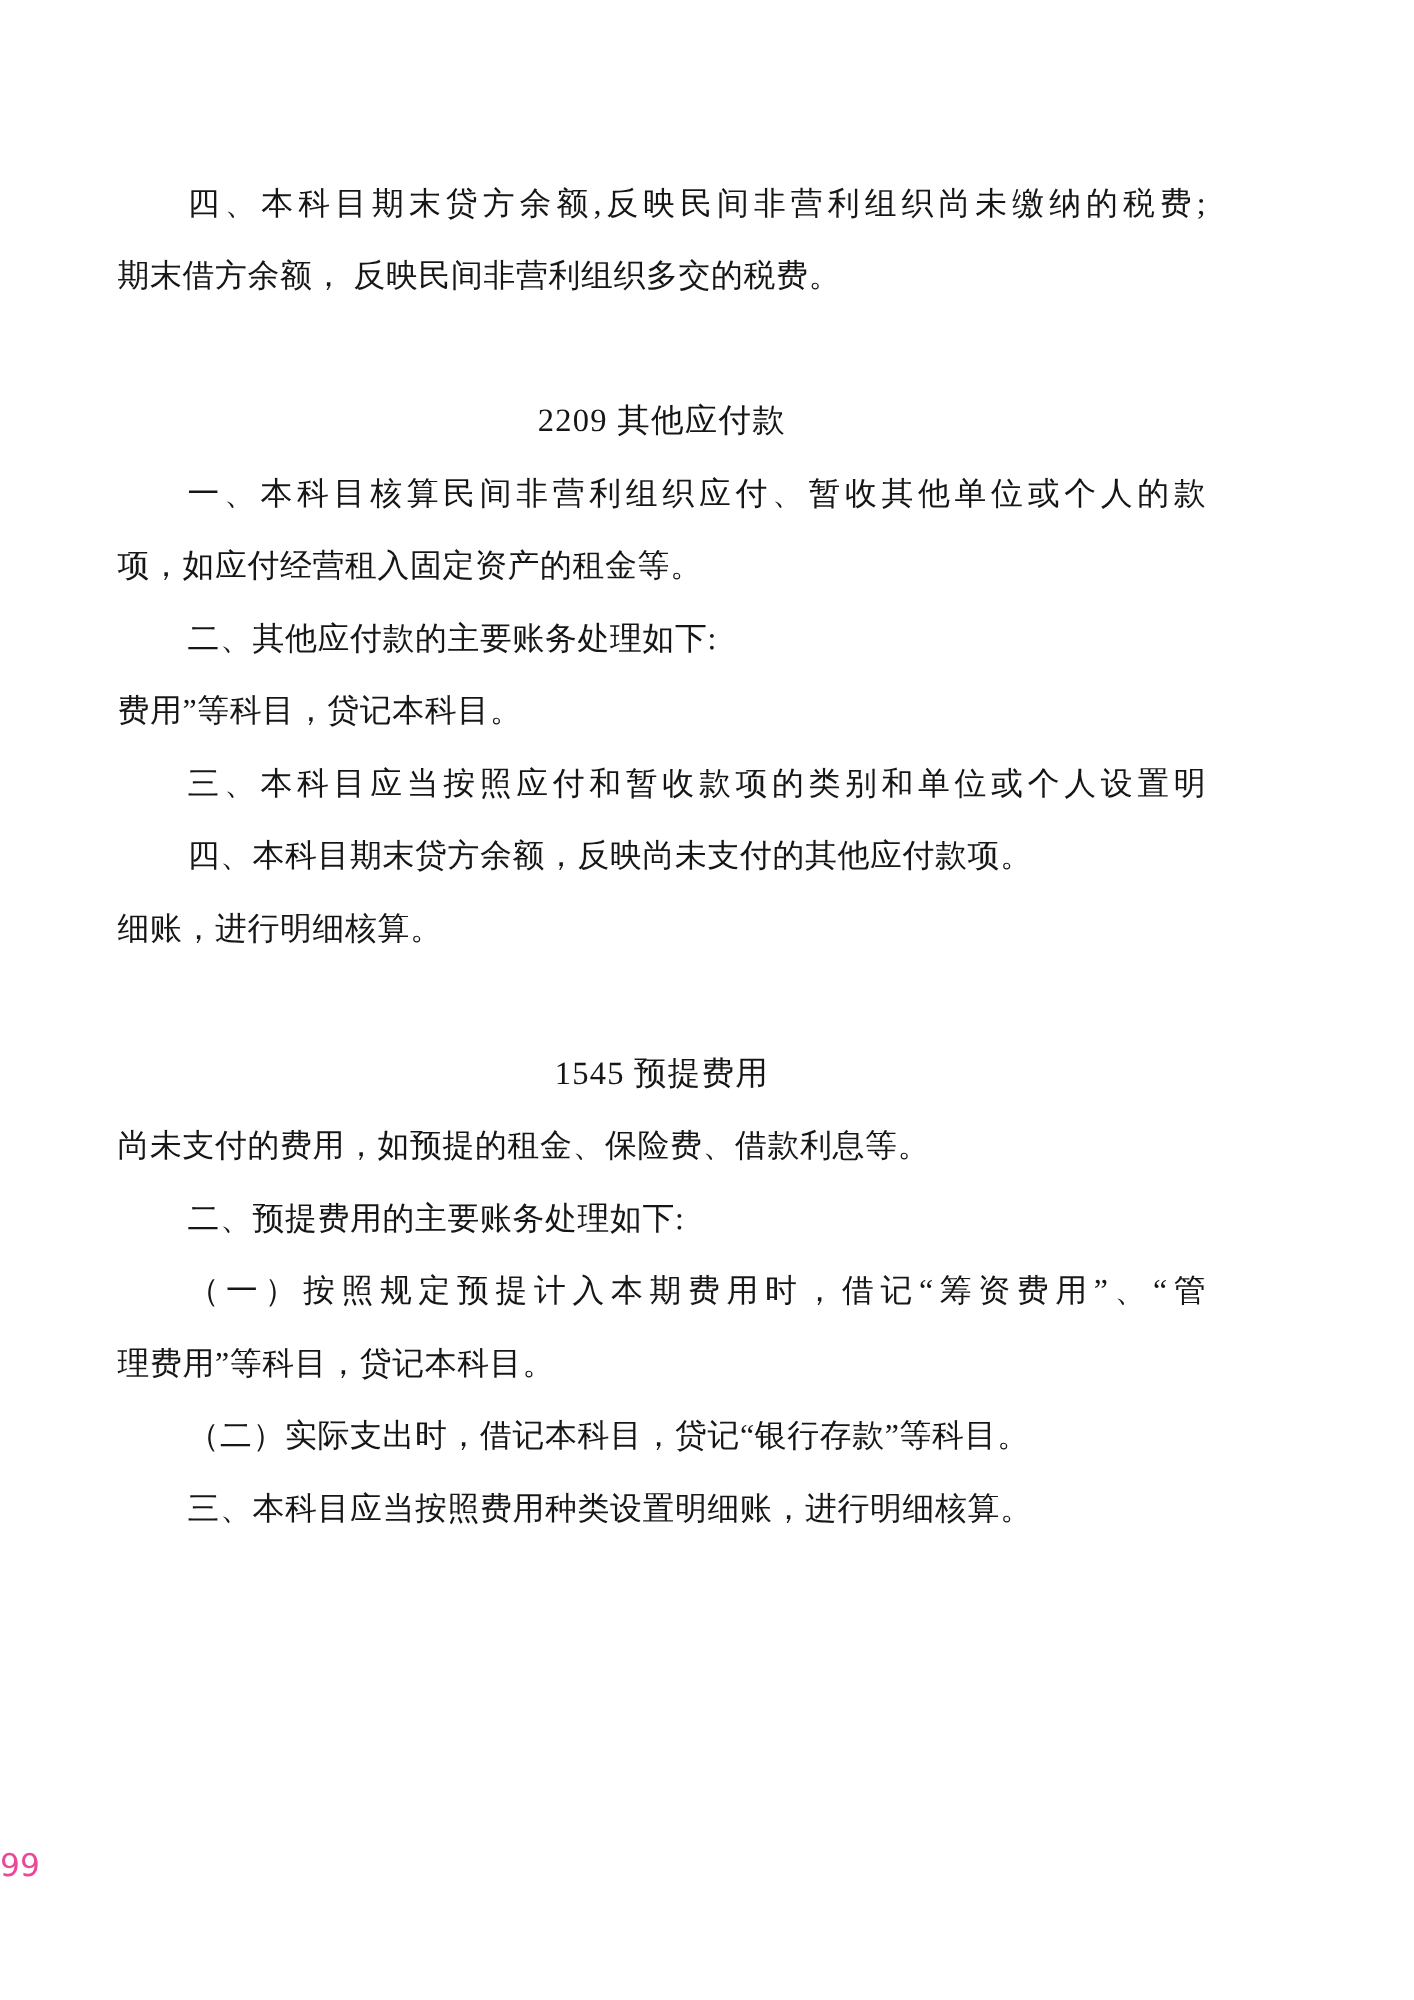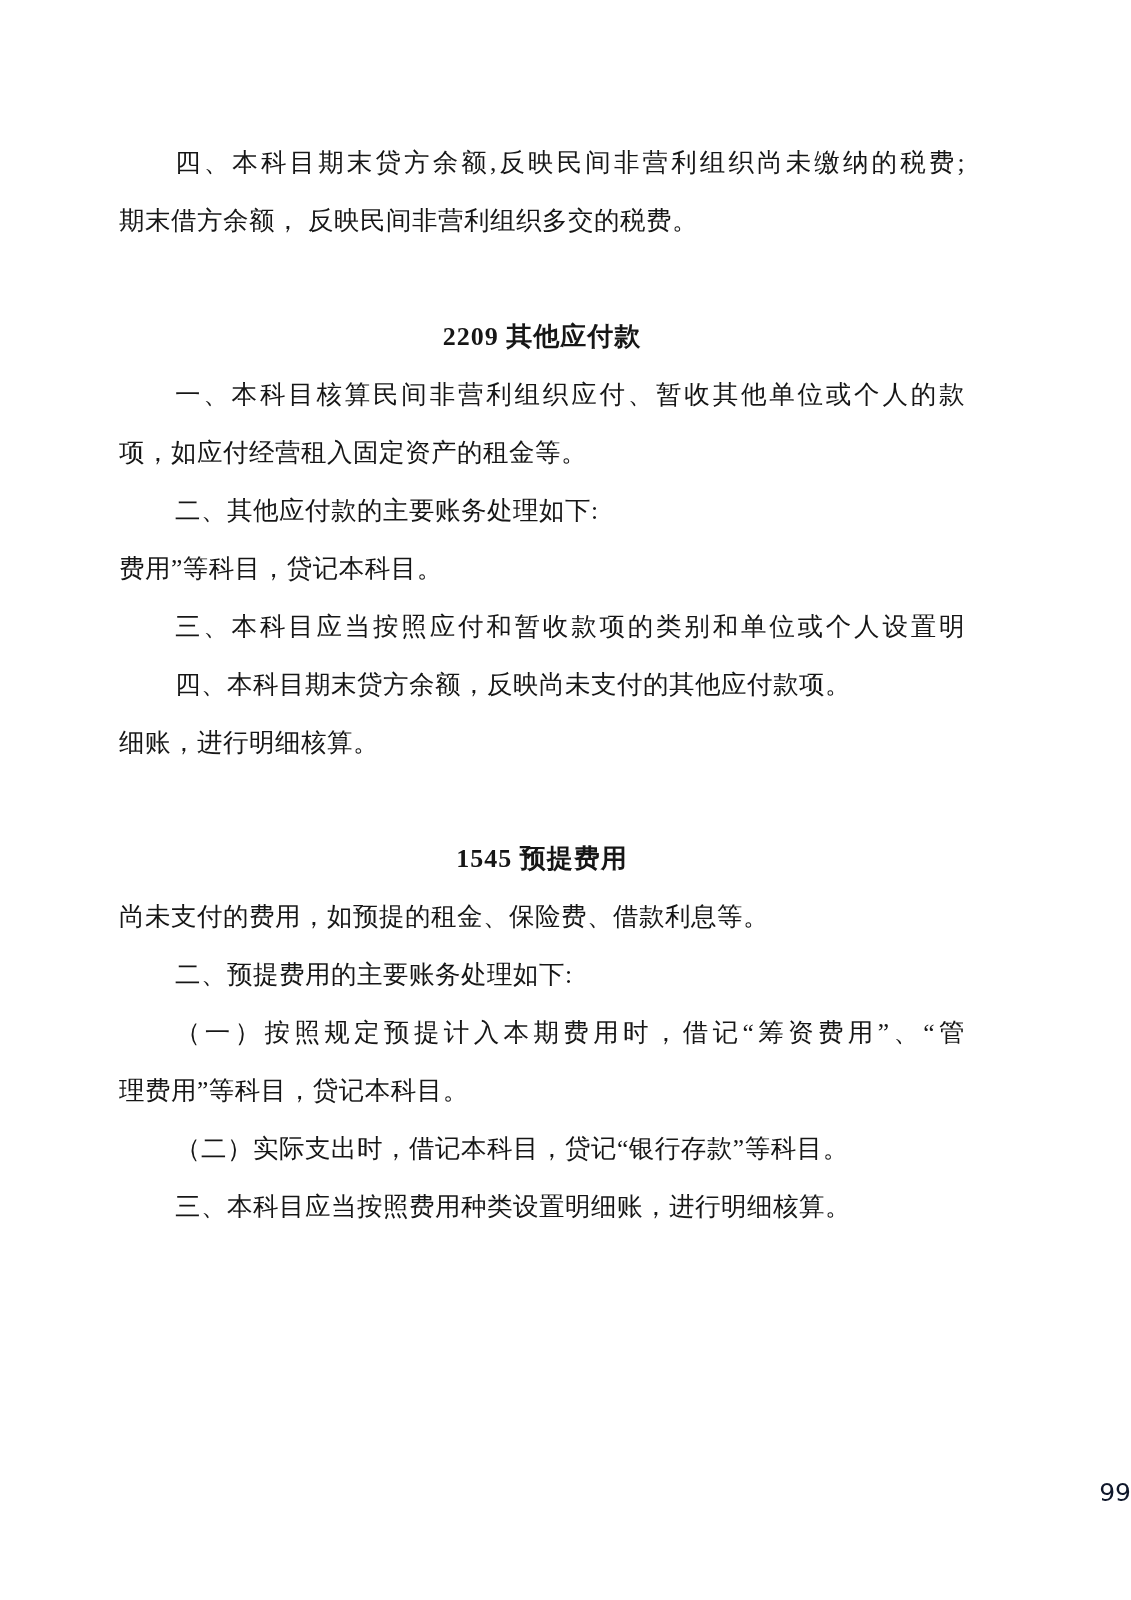--- a/index.html
+++ b/index.html
@@ -11,21 +11,21 @@
     width: 1131px;
     height: 1600px;
     overflow: hidden;
   }
   .page {
     position: relative;
     width: 1131px;
     height: 1600px;
     background: #ffffff;
     box-sizing: border-box;
-    padding: 134px 166px 0 119px;
+    padding: 134px 166px 0 94px;
     font-family: "Liberation Serif", "DejaVu Serif", serif;
     color: #161616;
   }
   .line {
     height: 58px;
     line-height: 58px;
     font-size: 25.5px;
     white-space: nowrap;
     letter-spacing: 0.5px;
   }
@@ -36,34 +36,33 @@
   }
   .line.indent {
     text-indent: 56px;
   }
   .line.heading {
     text-align: right;
     text-align-last: center;
     font-size: 26px;
     letter-spacing: 1px;
     white-space: nowrap;
-    font-weight: bold;
   }
   .line.blank {
     
   }
   .footer {
     position: absolute;
     top: 1478px;
     left: 0;
     width: 100%;
-    text-align: right;
+    text-align: left;
     font-family: "DejaVu Sans", "Liberation Sans", sans-serif;
     font-size: 25px;
-    color: #0f172a;
+    color: #ec4899;
   }
 </style>
 </head>
 <body>
 
 <div class="page">
 
   <div class="line indent justify">四、本科目期末贷方余额,反映民间非营利组织尚未缴纳的税费;</div>
   <div class="line">期末借方余额， 反映民间非营利组织多交的税费。</div>
 

